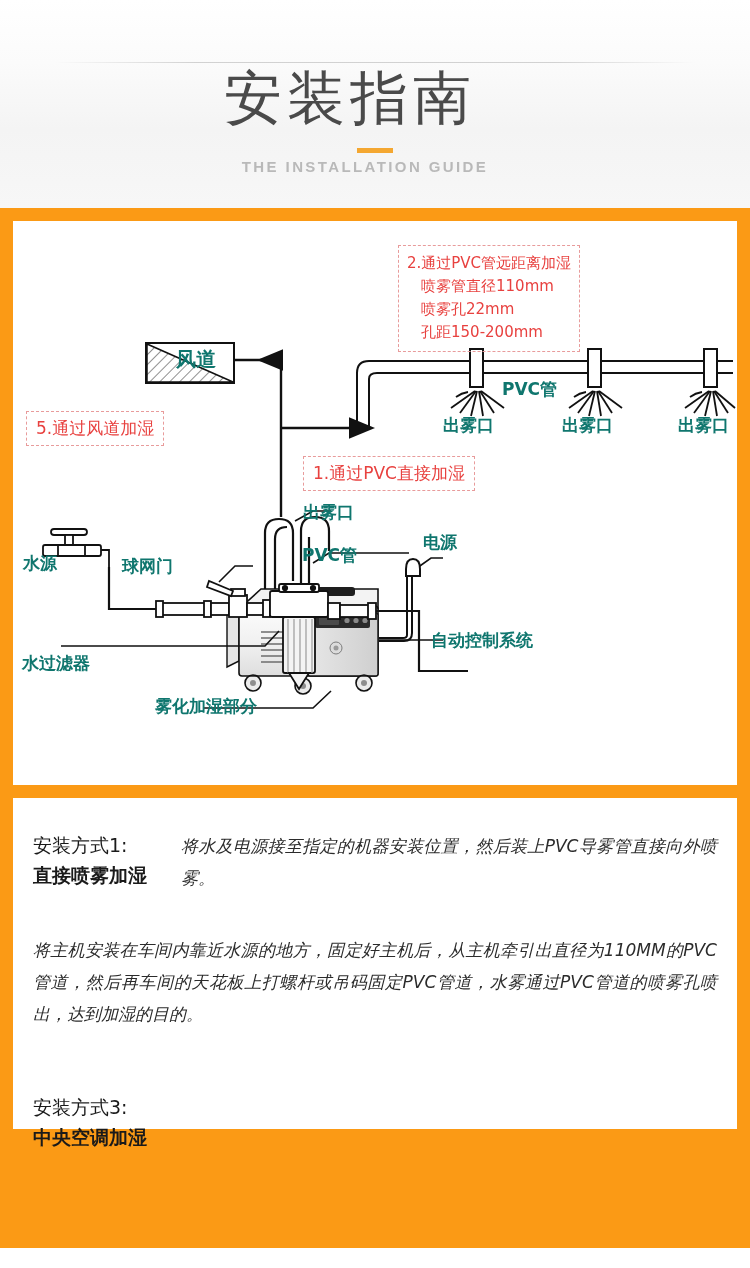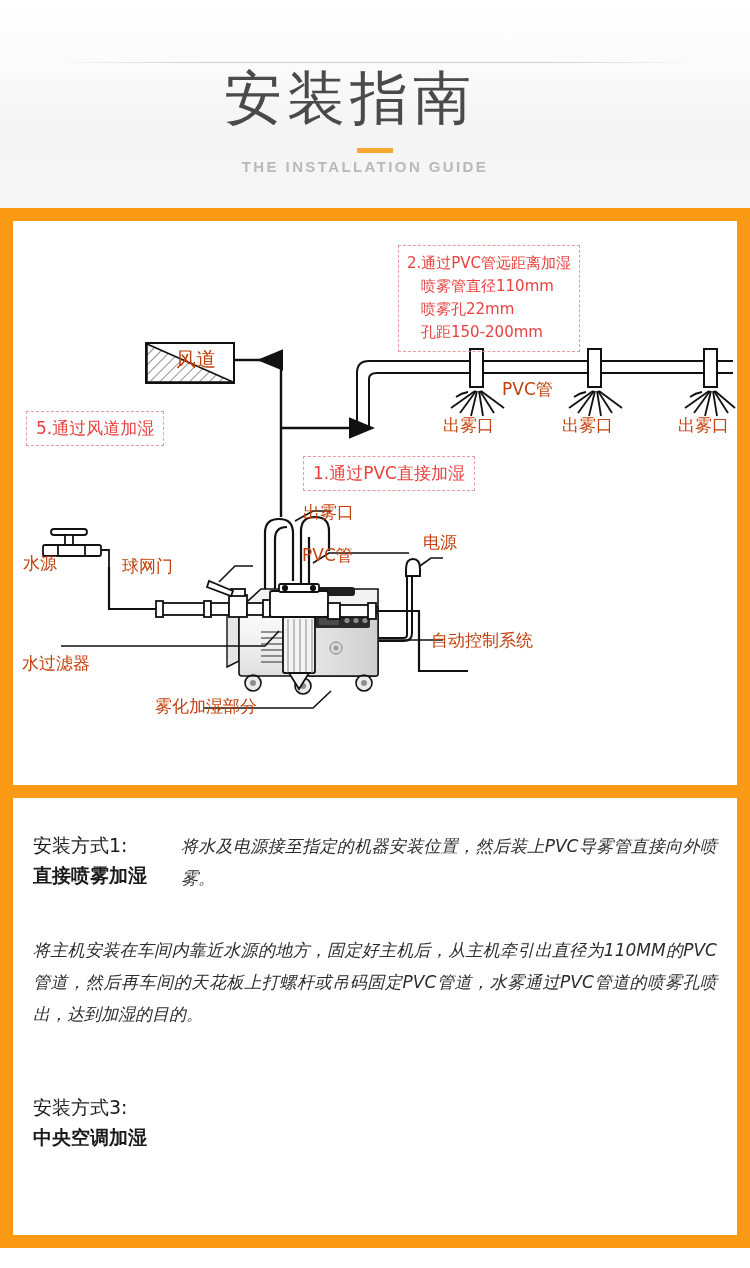--- a/index.html
+++ b/index.html
@@ -63,45 +63,46 @@
     background: #fb9a15;
     padding: 13px;
   }
   .panel {
     background: #ffffff;
     width: 100%;
     position: relative;
   }
   .panel-diagram { height: 564px; }
   .panel-gap { height: 13px; background: #fb9a15; }
-  .panel-text { height: 437px; padding: 18px 20px 0 20px; }
+  .panel-text { height: 331px; padding: 18px 20px 0 20px; }
 
   
   .diagram { position: absolute; left: 0; top: 0; width: 724px; height: 564px; }
   .diagram svg { display: block; }
 
   .redbox {
     position: absolute;
     border: 1px dashed #e89b9b;
     color: #e8413f;
     font-family: "DejaVu Sans", "Liberation Sans", sans-serif;
     background: rgba(255,255,255,0.0);
     white-space: nowrap;
   }
   #red-note-2 { left: 385px; top: 24px; padding: 6px 8px 7px 8px; font-size: 15px; line-height: 23px; }
   #red-note-3 { left: 13px; top: 190px; padding: 5px 9px 6px 9px; font-size: 17px; line-height: 22px; }
   #red-note-1 { left: 290px; top: 235px; padding: 5px 9px 6px 9px; font-size: 17px; line-height: 22px; }
 
   .dlabel {
     position: absolute;
     font-size: 17px;
-    color: #c2410c;
+    color: #0f766e;
     font-family: "DejaVu Sans", "Liberation Sans", sans-serif;
     white-space: nowrap;
     line-height: 20px;
+    font-weight: bold;
   }
 
   
   .trow { display: flex; align-items: flex-start; margin-bottom: 14px; }
   .trow-head {
     width: 148px;
     flex: 0 0 148px;
     font-size: 19px;
     line-height: 30px;
     color: #1a1a1a;

